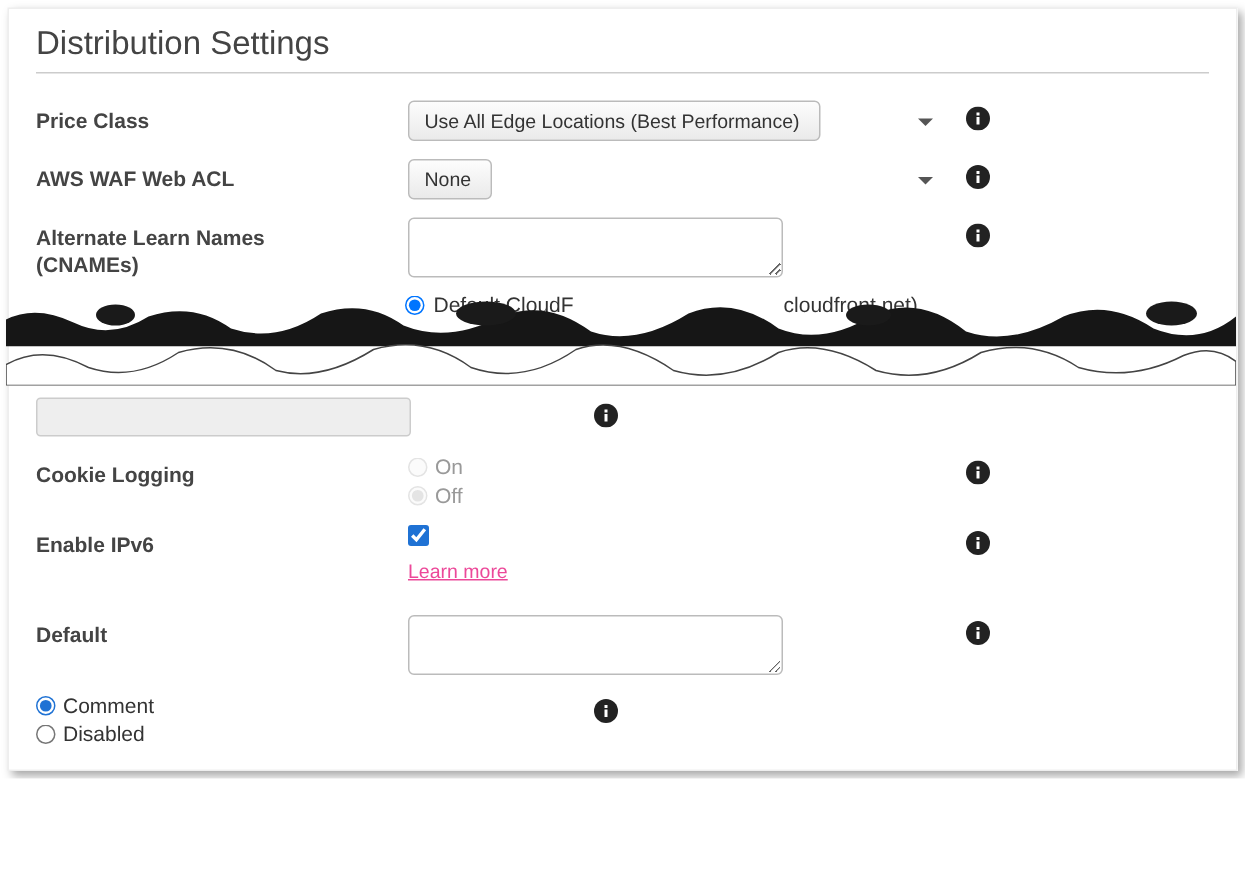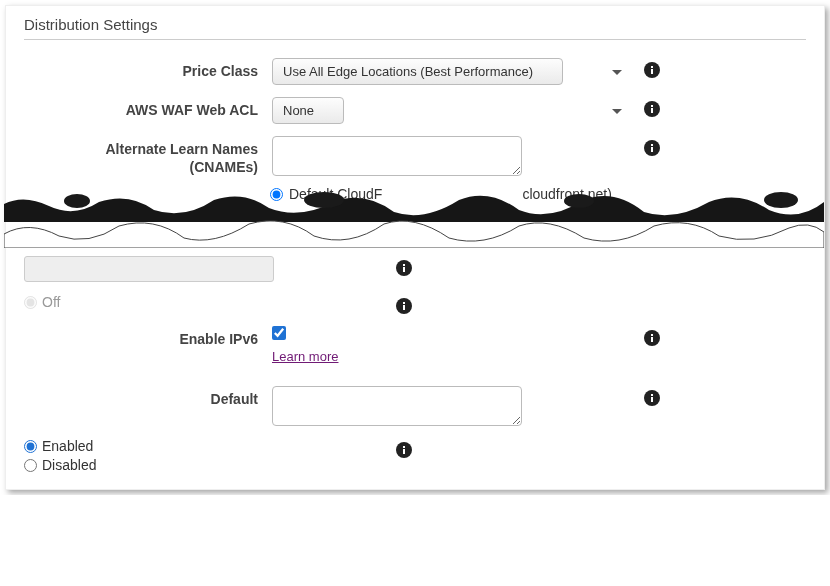--- a/index.html
+++ b/index.html
@@ -1,35 +1,35 @@
 <!DOCTYPE html>
 <html><head>
 <meta charset="utf-8">
 <style>
   *{box-sizing:border-box;margin:0;padding:0}
   body{font-family:"Helvetica Neue",Helvetica,Arial,sans-serif;font-size:14px;color:#333;background:#fff}
   .panel{width:820px;margin:5px;border:1px solid #eee;box-shadow:3px 3px 6px rgba(0,0,0,.35);position:relative;padding-bottom:10px}
-  .hdr{font-size:15px;font-weight:400;color:#444;padding:10px 18px 6px}
+  .hdr{font-size:22px;font-weight:400;color:#444;padding:10px 18px 6px}
   .rule{border:none;border-top:1px solid #ccc;margin:0 18px 12px}
   .row{display:flex;align-items:flex-start;padding:6px 18px}
-  .lbl{width:248px;text-align:right;font-weight:700;color:#444;padding-right:14px;line-height:1.3;padding-top:4px}
+  .lbl{width:248px;font-weight:700;color:#444;padding-right:14px;line-height:1.3;padding-top:4px}
   .ctl{width:360px;display:flex;flex-direction:column;gap:3px}
   .info{width:40px;display:flex;justify-content:center;align-items:flex-start;padding-top:4px}
   .info svg{width:16px;height:16px}
-  select{font-size:13px;color:#333;background:linear-gradient(#fdfdfd,#eaeaea);border:1px solid #bbb;border-radius:4px;padding:5px 28px 5px 10px;appearance:none;position:relative}
+  select{font-size:13px;color:#333;background:linear-gradient(#fdfdfd,#eaeaea);border:1px solid #bbb;border-radius:4px;padding:5px 12px 5px 10px;appearance:none;position:relative}
   .sel-wrap{position:relative;display:inline-block}
   .sel-wrap::after{content:"";position:absolute;right:10px;top:50%;margin-top:-2px;border:5px solid transparent;border-top-color:#555;pointer-events:none}
   textarea{width:250px;height:40px;border:1px solid #bbb;border-radius:4px;resize:both;padding:4px;font-family:inherit;font-size:13px}
   .ro{width:250px;height:26px;border:1px solid #ccc;background:#eee;border-radius:3px}
   .radio-line{display:flex;align-items:center;gap:5px;font-size:14px;color:#333}
   .radio-line input[type=radio]{width:13px;height:13px}
   .dim{color:#999}
   .dim input[type=radio]{opacity:.6}
   .chk{accent-color:#1f72d4;width:14px;height:14px}
-  .learn{color:#701a75;font-size:13px;margin:6px 0 10px}
+  .learn{color:#ec4899;font-size:13px;margin:6px 0 10px}
   
   .rip-wrap{position:relative;height:60px;margin:4px -2px 4px}
   .rip-black{position:absolute;left:0;right:0;top:6px;height:30px}
   .rip-white{position:absolute;left:0;right:0;top:28px;height:34px}
   .rip-white path{fill:#fff;stroke:#444;stroke-width:1}
   .partial{position:absolute;left:18px;right:18px;top:0;display:flex;align-items:center}
   .partial .lbl{color:#444}
   .partial-ctl{display:flex;align-items:center;gap:6px;color:#333}
   .blot{position:absolute;background:#1a1a1a;border-radius:50%;filter:blur(.3px)}
 </style>
@@ -122,21 +122,26 @@
     <div class="info">
       <svg viewBox="0 0 16 16">
           <circle cx="8" cy="8" r="8" fill="#222"></circle>
           <rect x="7" y="7" width="2" height="5" fill="#fff"></rect>
           <rect x="7" y="4" width="2" height="2" fill="#fff"></rect>
         </svg>
     </div>
   </div>
 
   <div class="row">
-    <div class="ctl">
+    <div class="lbl">Cookie Logging</div>
+    <div class="ctl">
+      <label class="radio-line dim">
+        <input type="radio" name="cl" disabled="" style="">
+        <span>On</span>
+      </label>
       <label class="radio-line dim">
         <input type="radio" name="cl" disabled="" checked="" style="">
         <span>Off</span>
       </label>
     </div>
     <div class="info">
       <svg viewBox="0 0 16 16">
           <circle cx="8" cy="8" r="8" fill="#222"></circle>
           <rect x="7" y="7" width="2" height="5" fill="#fff"></rect>
           <rect x="7" y="4" width="2" height="2" fill="#fff"></rect>
@@ -170,21 +175,21 @@
           <rect x="7" y="7" width="2" height="5" fill="#fff"></rect>
           <rect x="7" y="4" width="2" height="2" fill="#fff"></rect>
         </svg>
     </div>
   </div>
 
   <div class="row">
     <div class="ctl">
       <label class="radio-line">
         <input type="radio" name="ds" checked="" style="accent-color: rgb(31, 114, 212);">
-        <span>Enabled</span>
+        <span>Comment</span>
       </label>
       <label class="radio-line">
         <input type="radio" name="ds" style="">
         <span>Disabled</span>
       </label>
     </div>
     <div class="info">
       <svg viewBox="0 0 16 16">
           <circle cx="8" cy="8" r="8" fill="#222"></circle>
           <rect x="7" y="7" width="2" height="5" fill="#fff"></rect>

